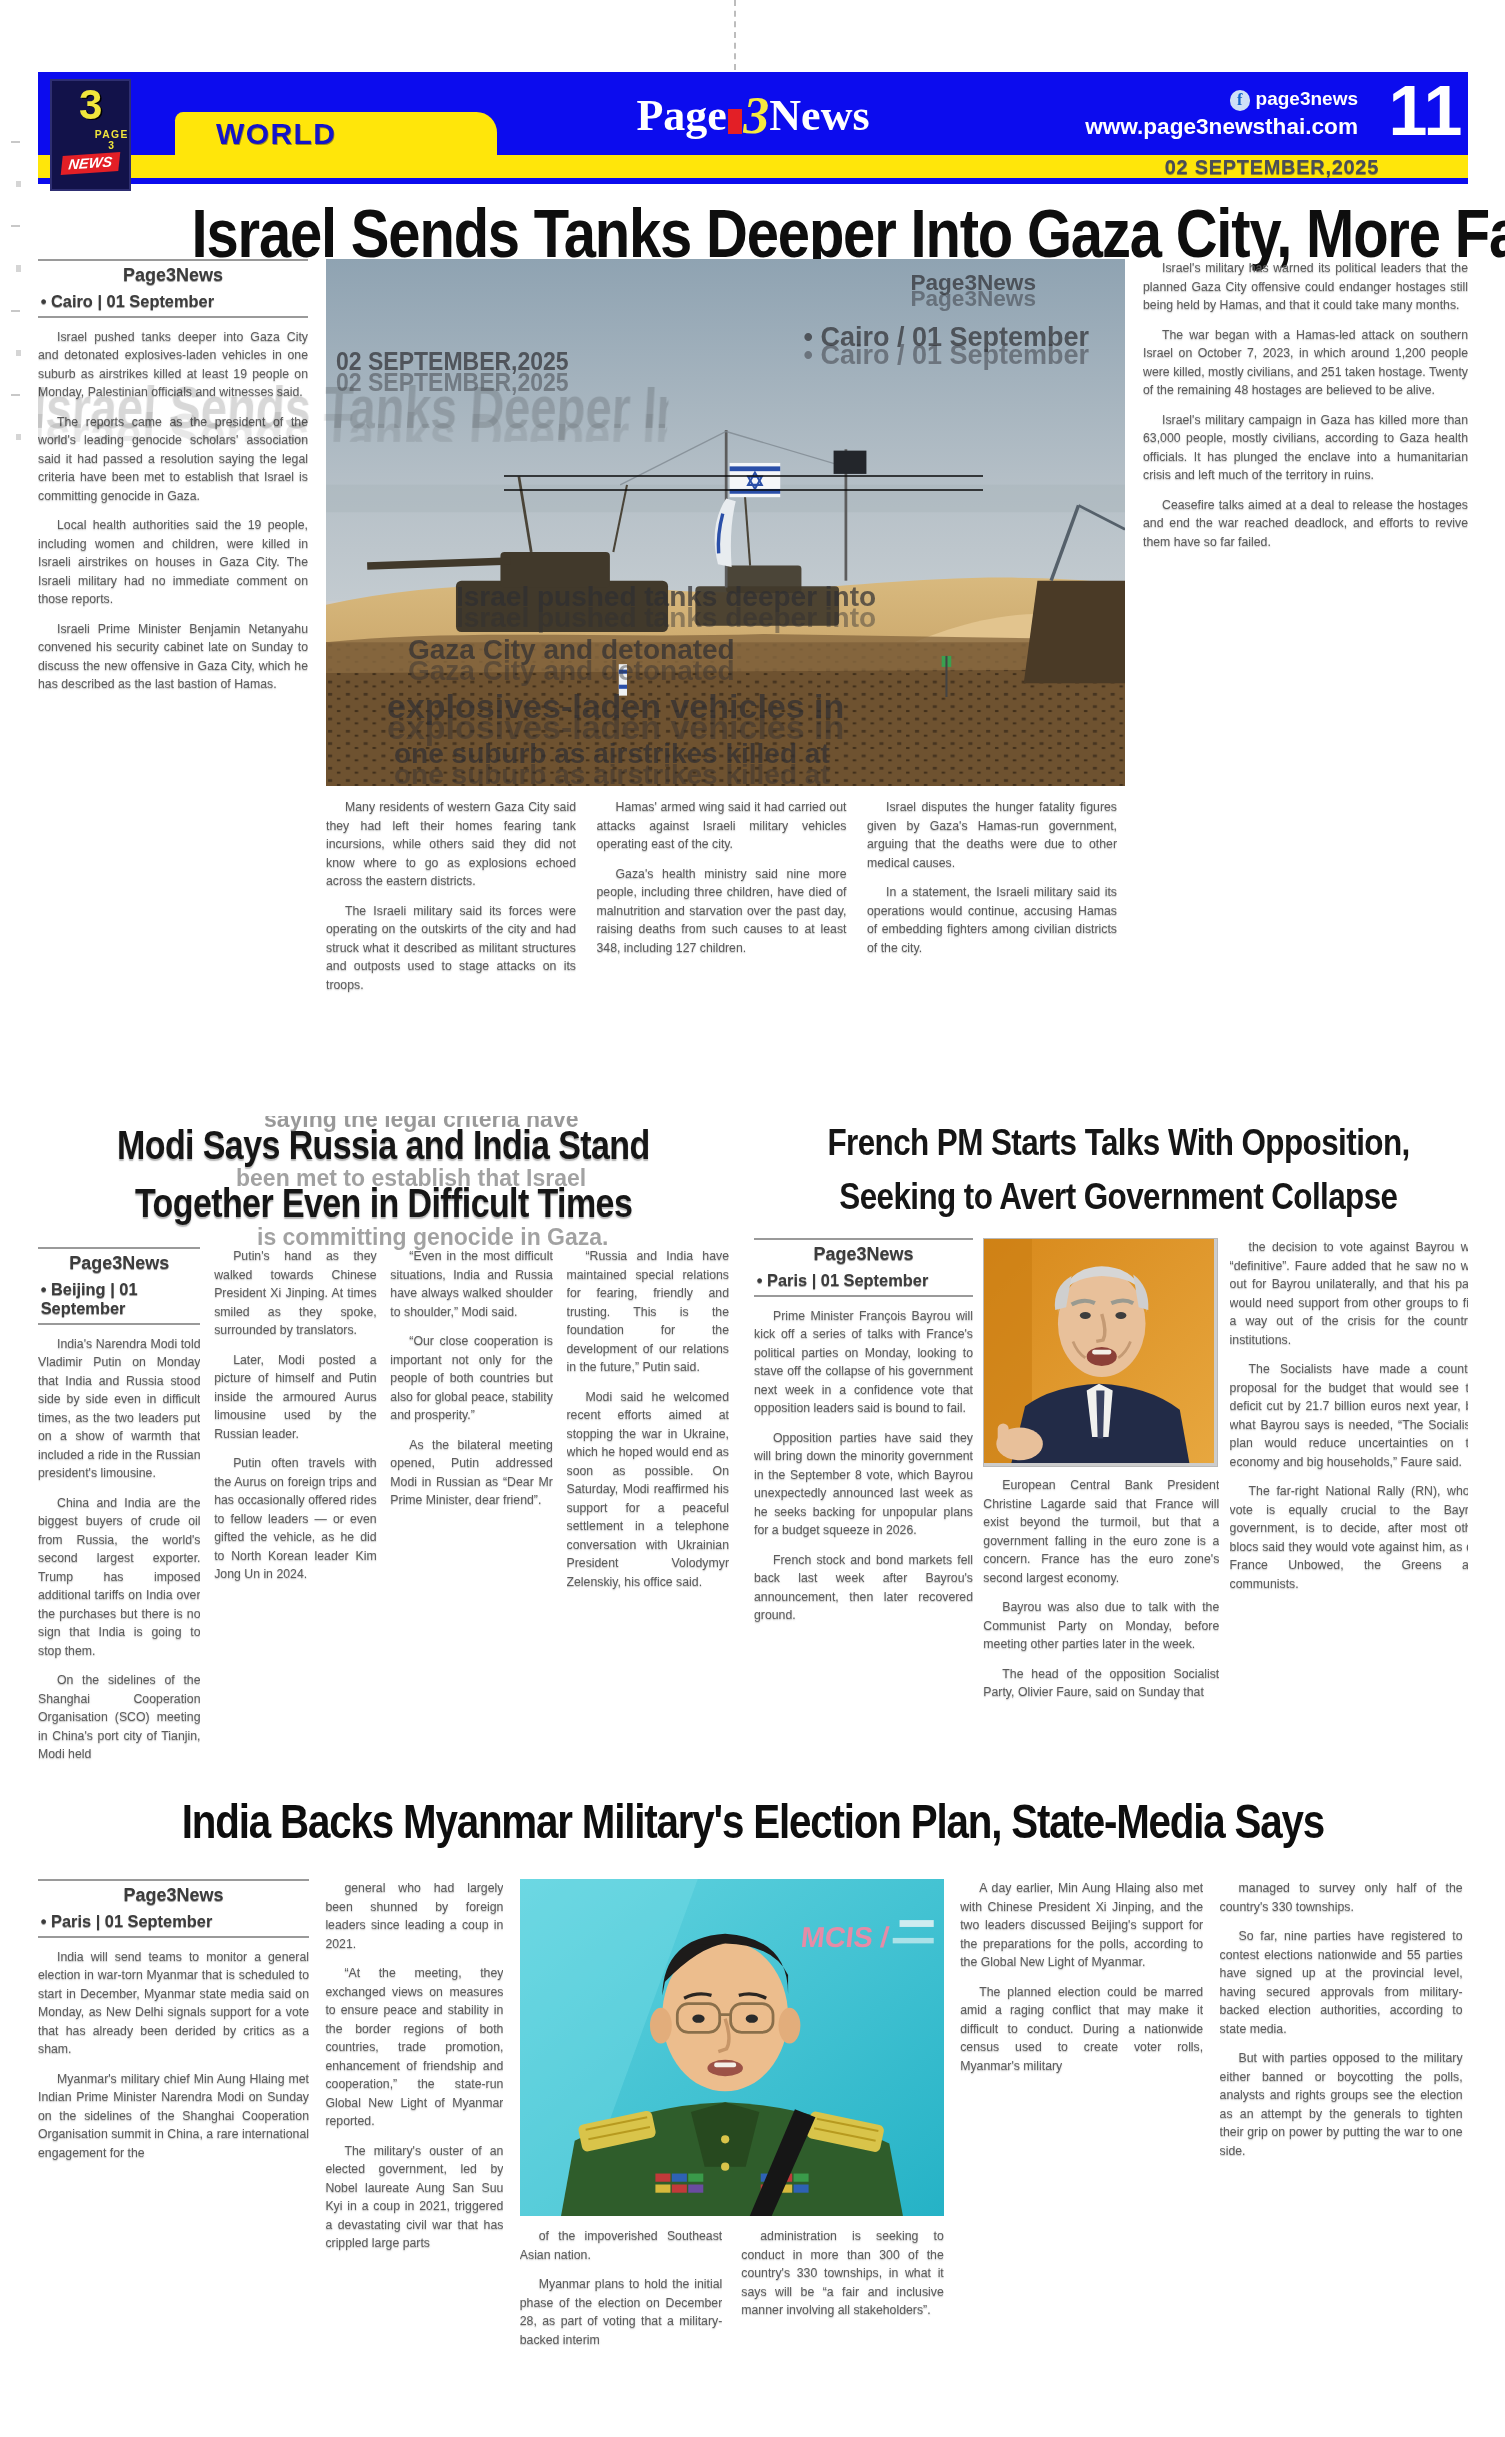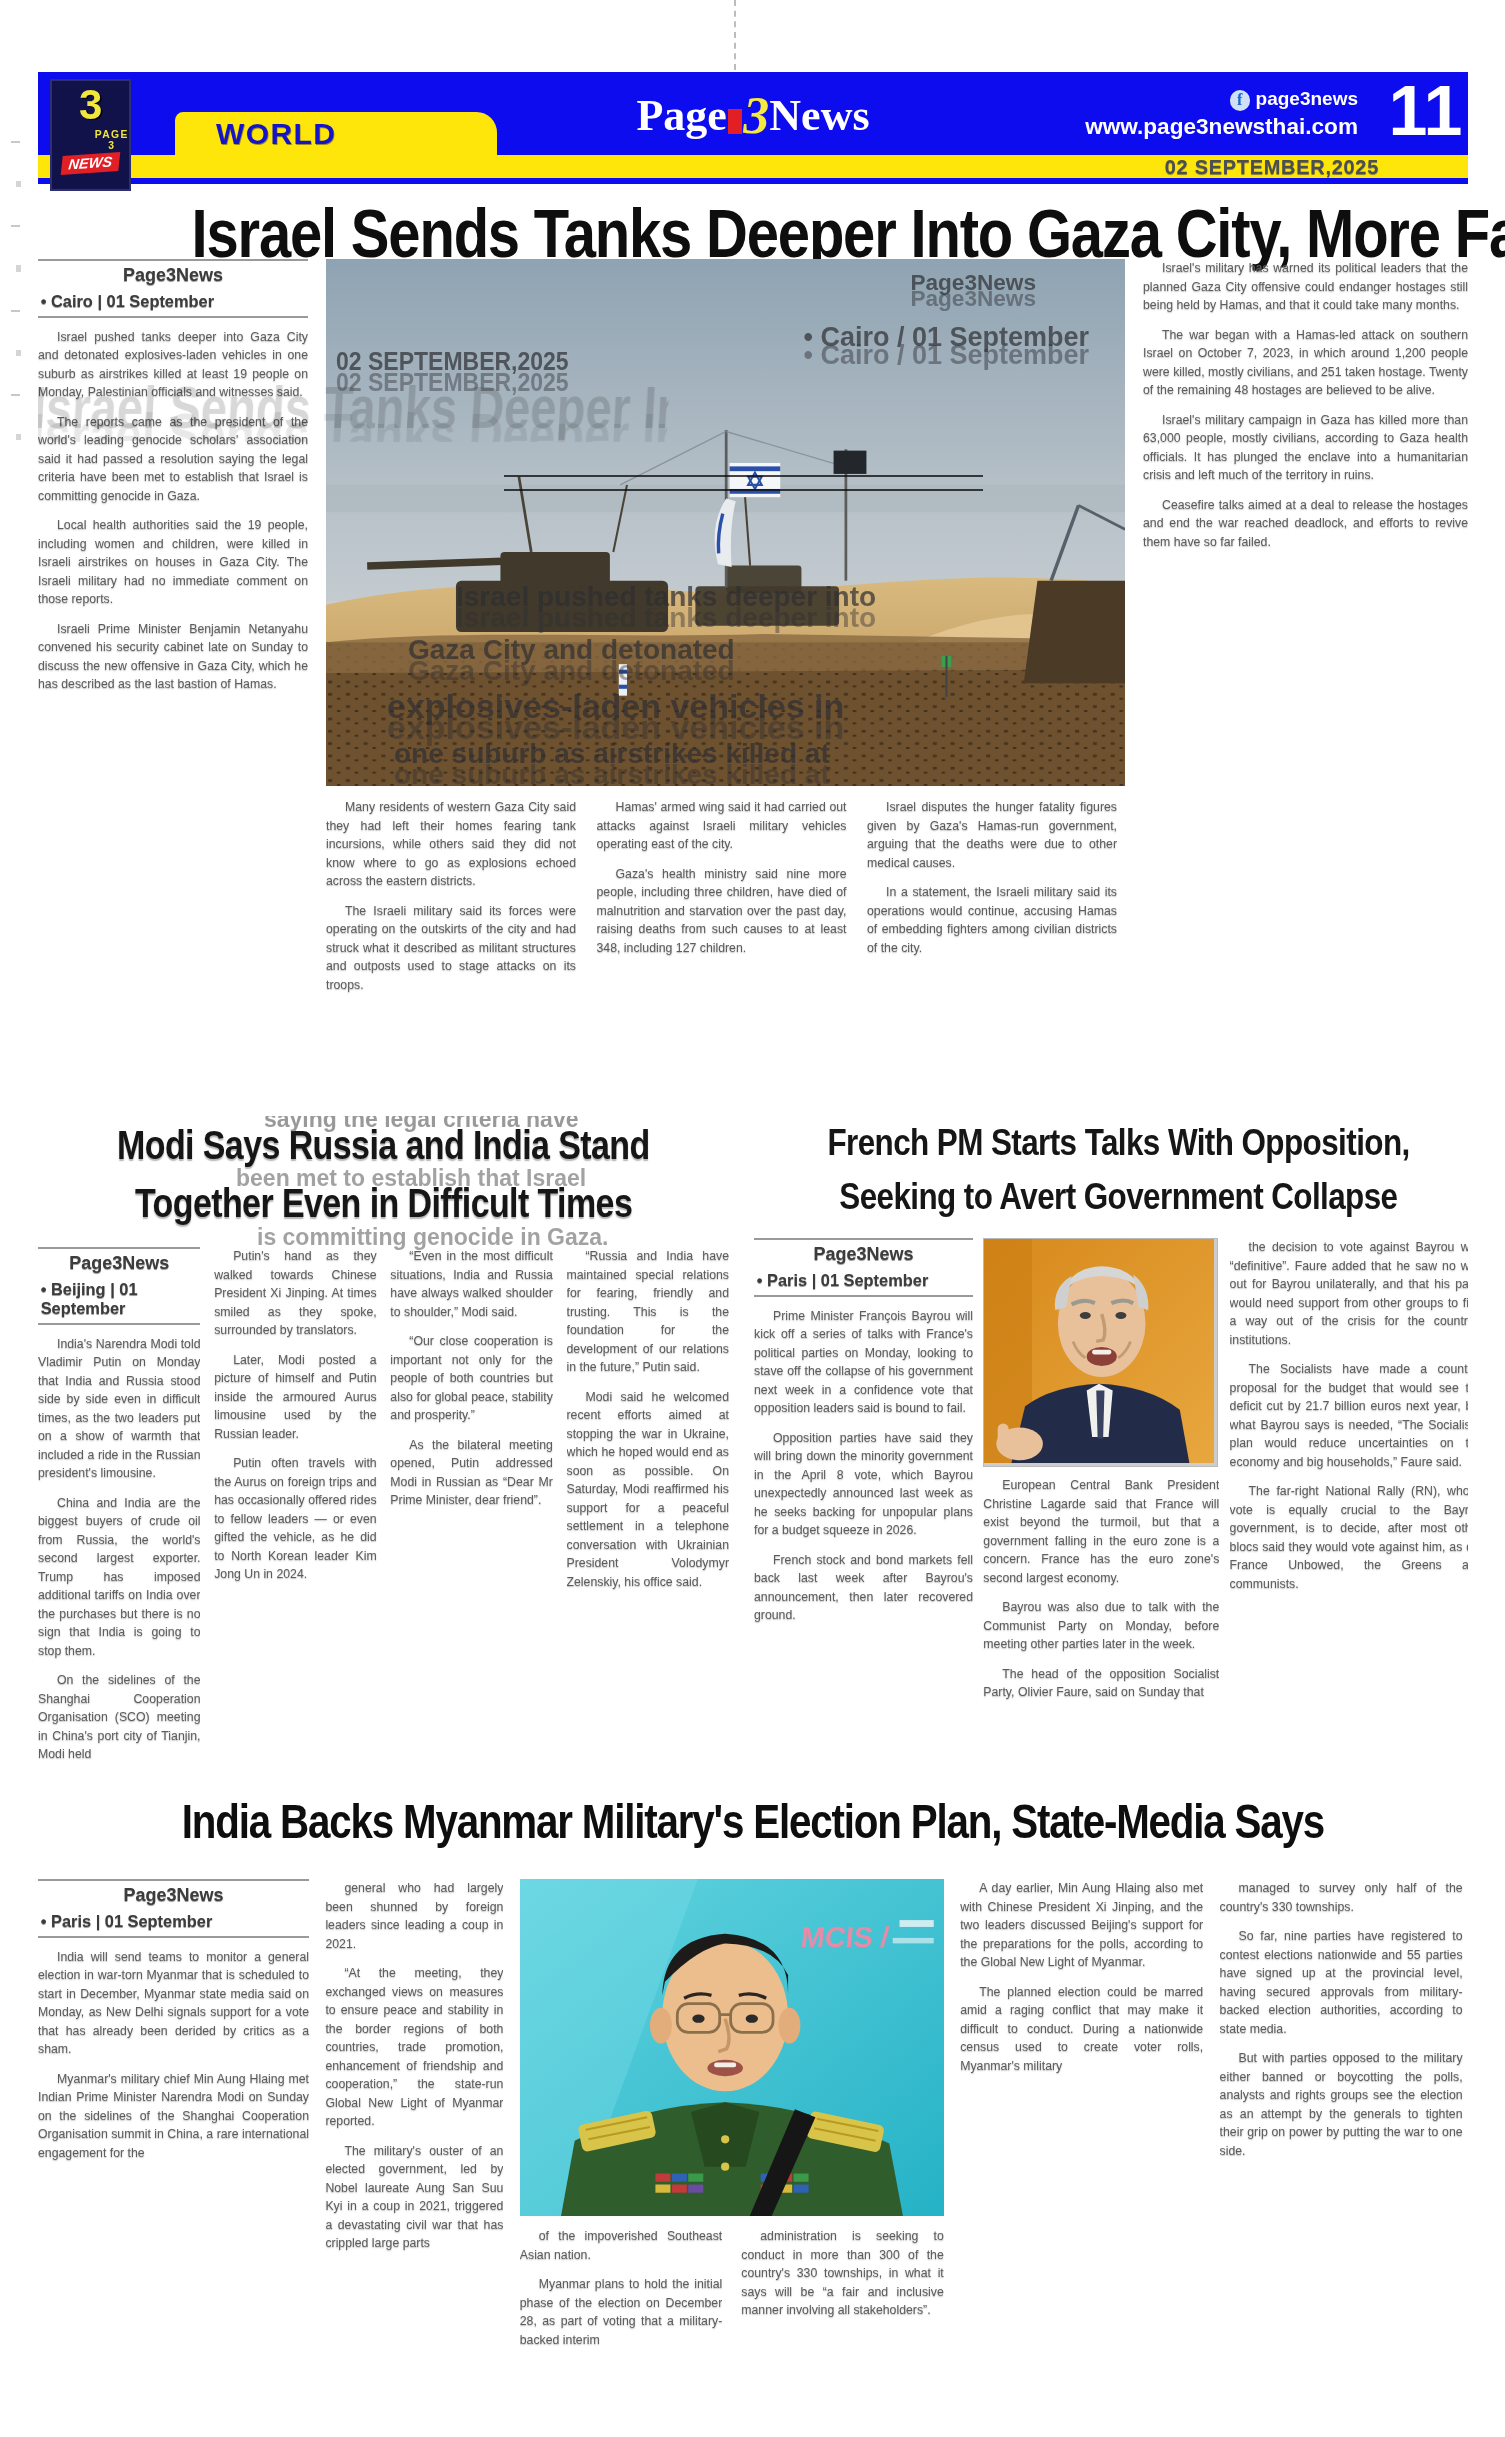--- a/index.html
+++ b/index.html
@@ -285,21 +285,21 @@
           <span>Seeking to Avert Government Collapse</span>
         </div>
         <div class="row" style="gap:10.3px;margin-top:15px;">
           <div class="col cols" style="width:219px;height:527px;">
             <div class="byline">
               <span class="brand">Page3News</span>
               <span class="dateline">• Paris  | 01 September</span>
             </div>
             <div>
                 <p>Prime Minister François Bayrou will kick off a series of talks with France's political parties on Monday, looking to stave off the collapse of his government next week in a confidence vote that opposition leaders said is bound to fail.</p>
-                <p>Opposition parties have said they will bring down the minority government in the April 8 vote, which Bayrou unexpectedly announced last week as he seeks backing for unpopular plans for a budget squeeze in 2026.</p>
+                <p>Opposition parties have said they will bring down the minority government in the September 8 vote, which Bayrou unexpectedly announced last week as he seeks backing for unpopular plans for a budget squeeze in 2026.</p>
                 <p>French stock and bond markets fell back last week after Bayrou's announcement, then later recovered ground.</p>
               </div>
           </div>
           <div class="col" style="width:236px;height:527px;">
             <div class="photo" style="width:233px;height:227px;border:1.4px solid #b9b9b9;">
               <svg width="230" height="224" viewBox="0 0 336 328" preserveAspectRatio="none">
                 <defs>
                   <linearGradient id="org" x1="0" y1="0" x2="1" y2="1">
                     <stop offset="0" stop-color="#d8891b"></stop>
                       <stop offset="1" stop-color="#e7a73f"></stop>

